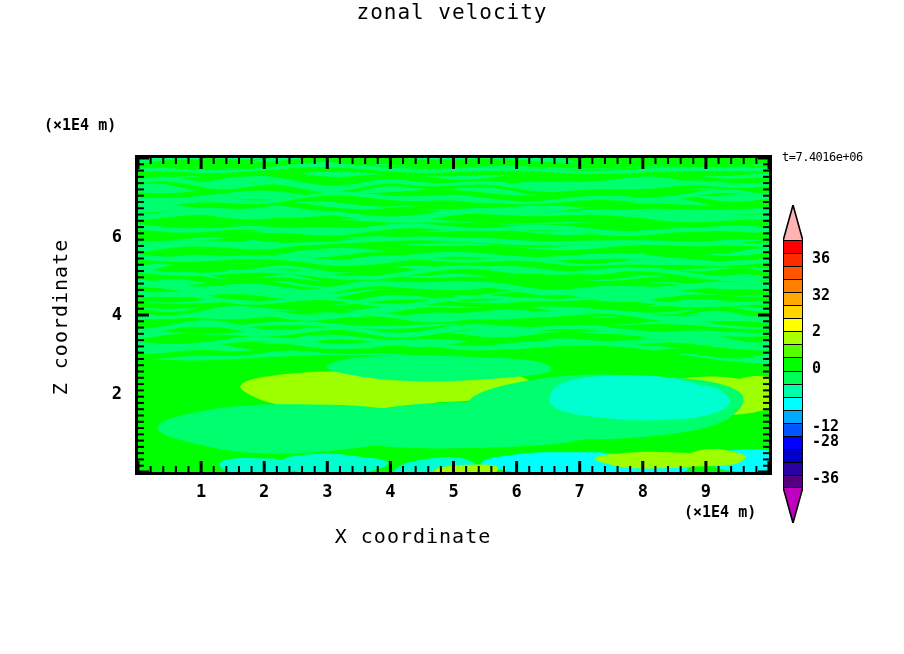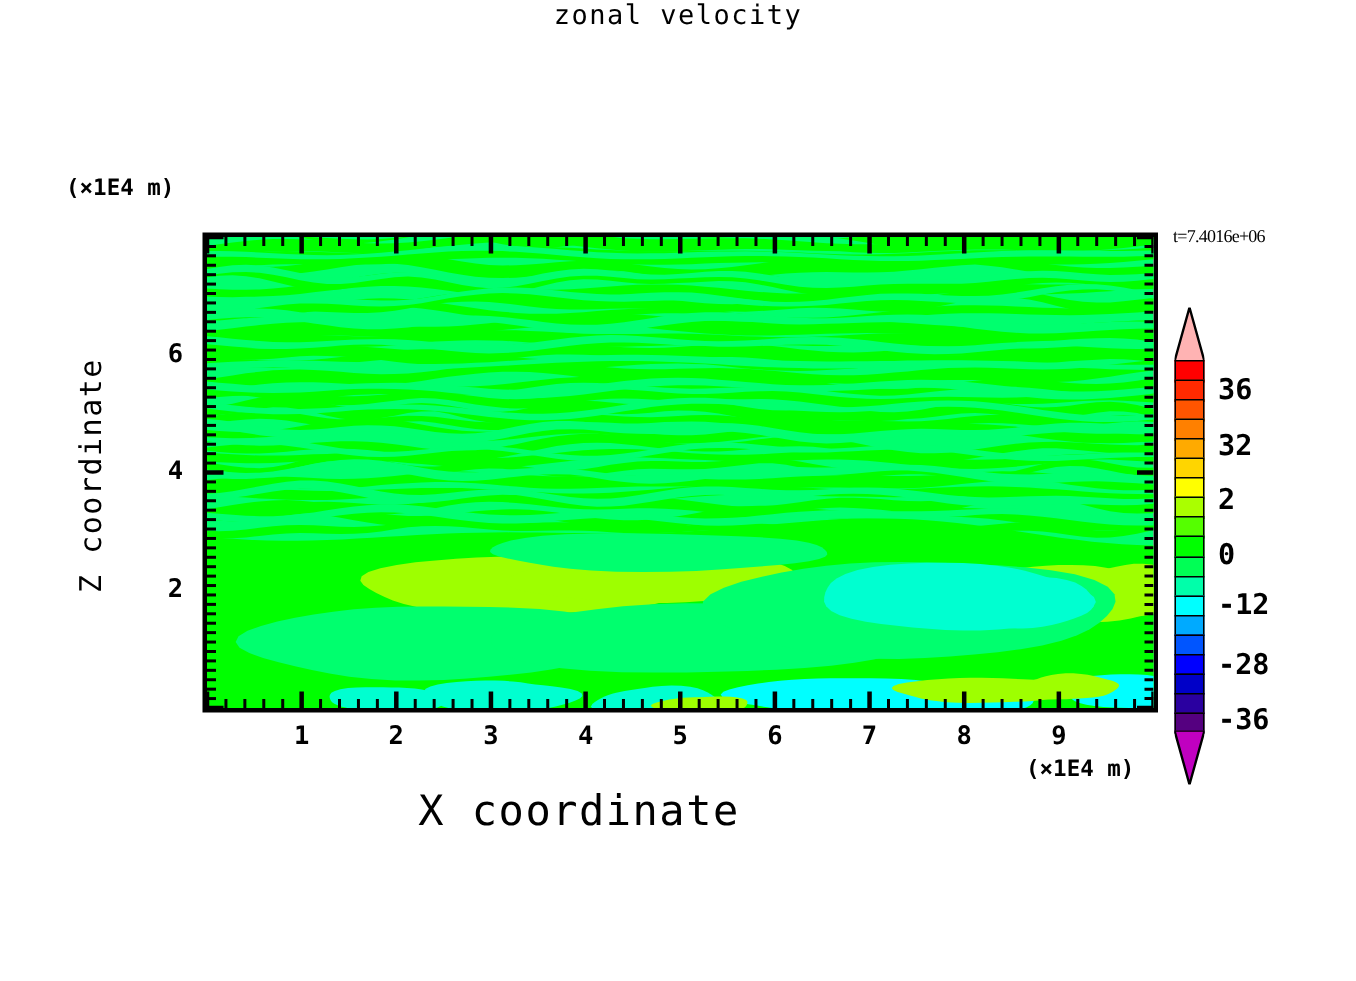--- a/index.html
+++ b/index.html
@@ -1,37 +1,37 @@
 <!DOCTYPE html>
 <html><head>
 <meta charset="utf-8">
 <style>
   html,body{margin:0;padding:0;background:#ffffff;}
   body{width:904px;height:654px;position:relative;overflow:hidden;
        font-family:"DejaVu Sans Mono","Liberation Mono",monospace;color:#000;}
   .abs{position:absolute;}
 
-  #title{left:0;top:84px;width:904px;text-align:center;font-size:18px;letter-spacing:1px;}
+  #title{left:0;top:84px;width:904px;text-align:center;font-size:21px;letter-spacing:1px;}
   #yunit{left:44px;top:116px;font-size:15px;font-weight:bold;letter-spacing:0px;}
   #xunit{left:684px;top:503px;font-size:15px;font-weight:bold;}
-  #timestamp{left:782px;top:150px;font-size:12px;letter-spacing:-0.5px;font-family:Liberation Serif, serif;}
-
-  #xlabel{left:0;top:524px;width:772px;text-align:center;font-size:28px;letter-spacing:1px;}
+  #timestamp{left:782px;top:150px;font-size:12px;letter-spacing:-0.5px;}
+
+  #xlabel{left:0;top:524px;width:772px;text-align:center;font-size:20px;letter-spacing:1px;padding-left:27px;}
   #ylabel{left:-40px;top:305px;width:200px;text-align:center;font-size:20px;
           letter-spacing:1px;transform:rotate(-90deg);transform-origin:center center;}
 
   #plotbox{left:135px;top:155px;width:637px;height:320px;border:3px solid #000;box-sizing:border-box;}
   #plotsvg{position:absolute;left:0;top:0;}
 
   .xtick{position:absolute;top:481px;font-size:17px;font-weight:bold;text-align:center;width:30px;}
   .ytick{position:absolute;left:98px;font-size:17px;font-weight:bold;text-align:right;width:24px;}
 
   #cbar{left:783px;top:240px;width:20px;height:248px;}
   .cbseg{position:absolute;left:0;width:20px;border:1.5px solid #000;box-sizing:border-box;}
-  .cblabel{position:absolute;left:812px;font-size:19px;font-weight:bold;}
+  .cblabel{position:absolute;left:812px;font-size:15px;font-weight:bold;}
   #cbtop{position:absolute;left:783px;top:205px;width:20px;height:36px;}
   #cbbot{position:absolute;left:783px;top:487px;width:20px;height:36px;}
 </style>
 </head>
 <body>
 
 <div id="title">zonal velocity</div>
 <div id="yunit" class="abs">(×1E4 m)</div>
 <div id="xunit" class="abs">(×1E4 m)</div>
 <div id="timestamp" class="abs">t=7.4016e+06</div>
@@ -362,16 +362,16 @@
     <div class="cbseg" style="background: rgb(85, 0, 128); top: 234.947px; height: 14.5526px;"></div>
   </div>
 <svg id="cbbot" viewBox="0 0 20 36" preserveAspectRatio="none">
   <polygon points="10,36 20,0 0,0" fill="#C000C0" stroke="#000" stroke-width="1.6"></polygon>
 </svg>
 <div id="cblabels">
     <div class="cblabel" style="top: 249px;">36</div>
     <div class="cblabel" style="top: 285.6px;">32</div>
     <div class="cblabel" style="top: 322.2px;">2</div>
     <div class="cblabel" style="top: 358.8px;">0</div>
-    <div class="cblabel" style="top: 392px; text-align: right;">-12</div>
+    <div class="cblabel" style="top: 417px; text-align: right;">-12</div>
     <div class="cblabel" style="top: 432px;">-28</div>
     <div class="cblabel" style="top: 468.6px;">-36</div>
   </div>
 
 </body></html>

